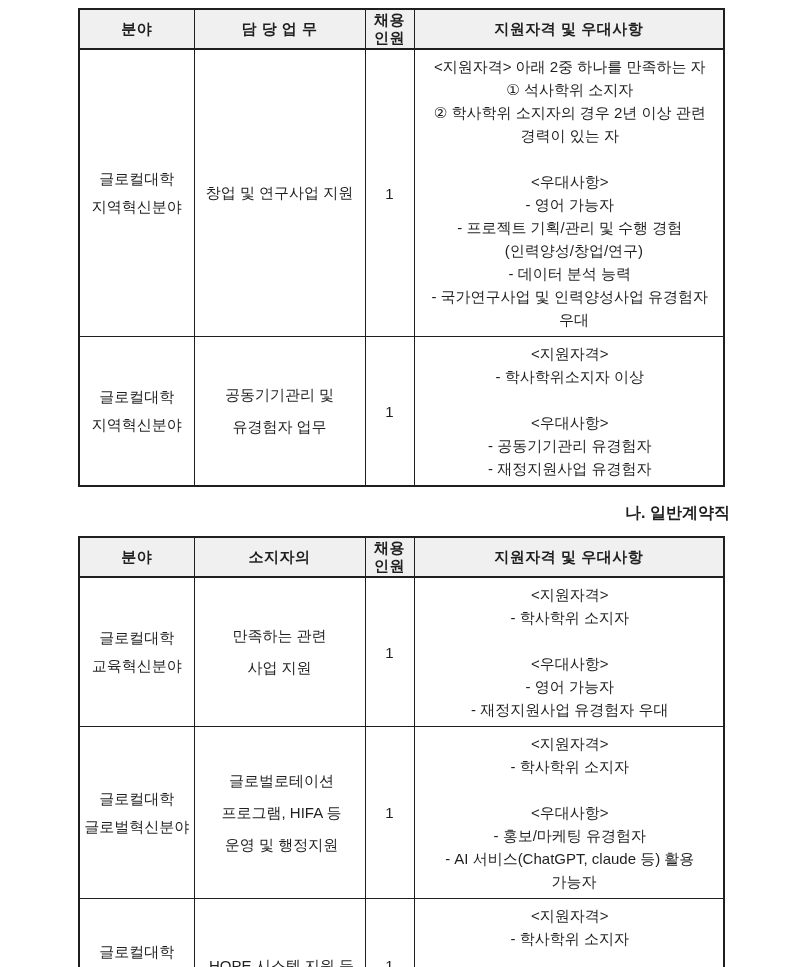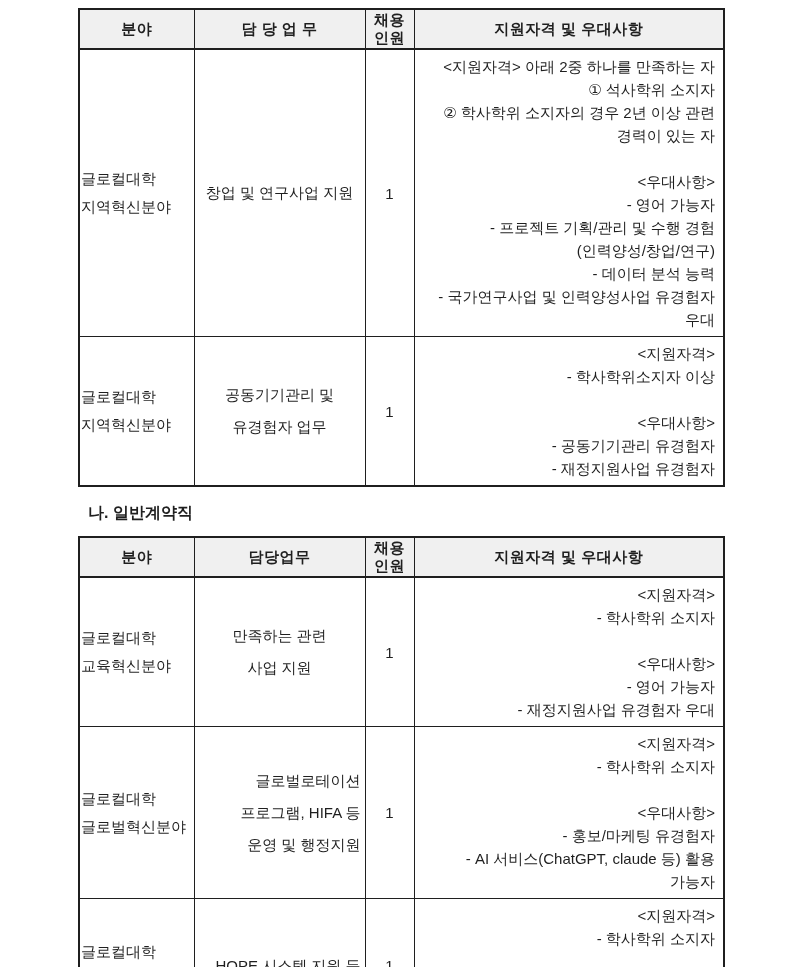--- a/index.html
+++ b/index.html
@@ -33,51 +33,52 @@
   table.doc-table th {
     background: #f0f0f0;
     font-weight: bold;
     text-align: center;
     vertical-align: middle;
     line-height: 18px;
     border-bottom-width: 2px;
     letter-spacing: 0.5px;
   }
   td.field {
-    text-align: left;
+    text-align: center;
     vertical-align: middle;
     line-height: 28px;
   }
   td.duty {
     text-align: center;
     vertical-align: middle;
     line-height: 32px;
     padding: 0 4px;
   }
   td.duty.left {
-    text-align: right;
+    text-align: center;
     padding-left: 8px;
     padding-right: 4px;
     margin-top: 29px;
   }
   td.count {
     text-align: center;
     vertical-align: middle;
   }
   td.qual {
-    text-align: right;
+    text-align: center;
     vertical-align: top;
     line-height: 23px;
     padding: 5px 8px 5px 10px;
   }
   .section-heading {
     margin: 16px 0 12px 88px;
     font-size: 16px;
     font-weight: bold;
     color: #1f1f1f;
+    text-align: right;
   }
 </style>
 </head>
 <body>
 
 <div class="page">
 
   <table class="doc-table first">
     <colgroup>
       <col style="width:115px">
@@ -134,21 +135,21 @@
   <table class="doc-table">
     <colgroup>
       <col style="width:115px">
       <col style="width:171px">
       <col style="width:49px">
       <col style="width:310px">
     </colgroup>
     <thead>
       <tr style="height:37px">
         <th>분야</th>
-        <th>담당업무</th>
+        <th>소지자의</th>
         <th>채용
 인원</th>
         <th>지원자격 및 우대사항</th>
       </tr>
     </thead>
     <tbody>
       <tr style="height:135px">
         <td class="field">글로컬대학
 교육혁신분야</td>
         <td class="duty">만족하는 관련

